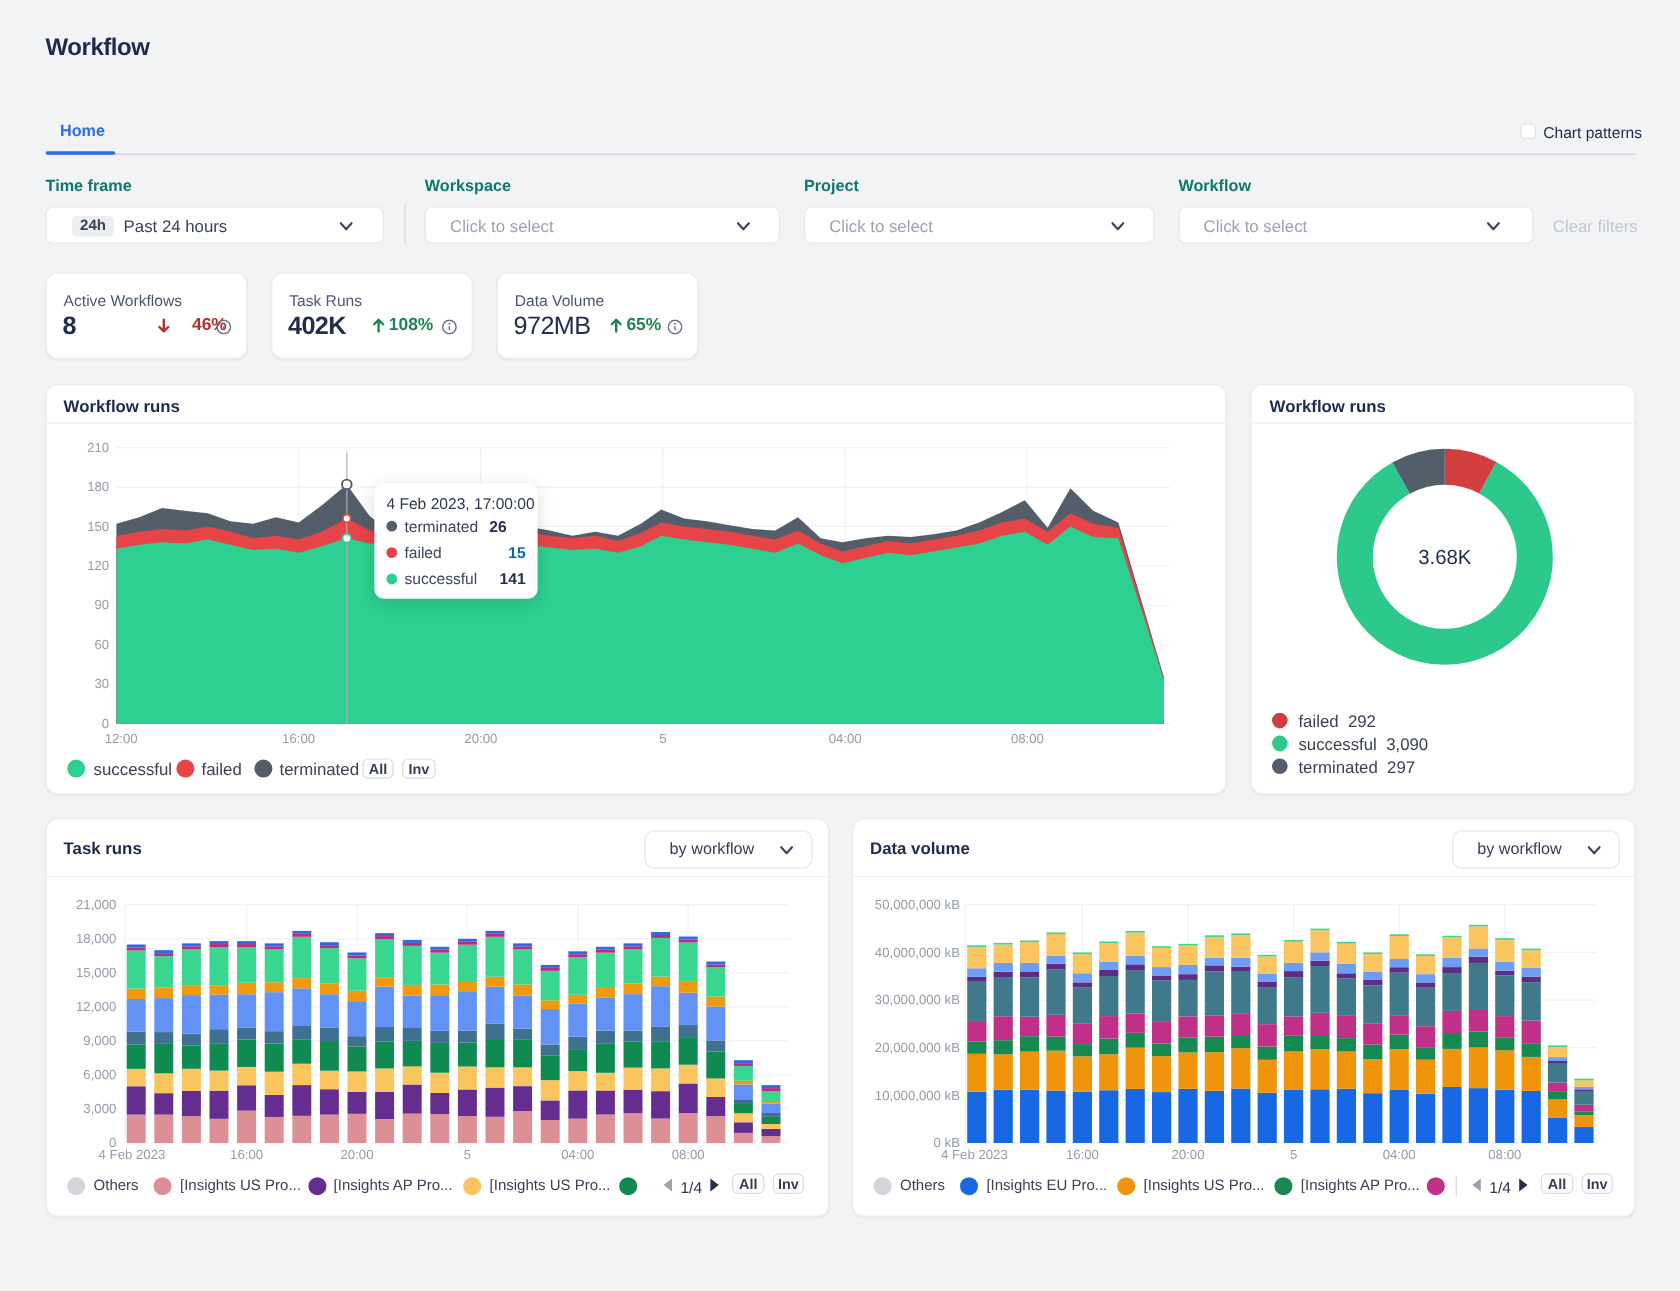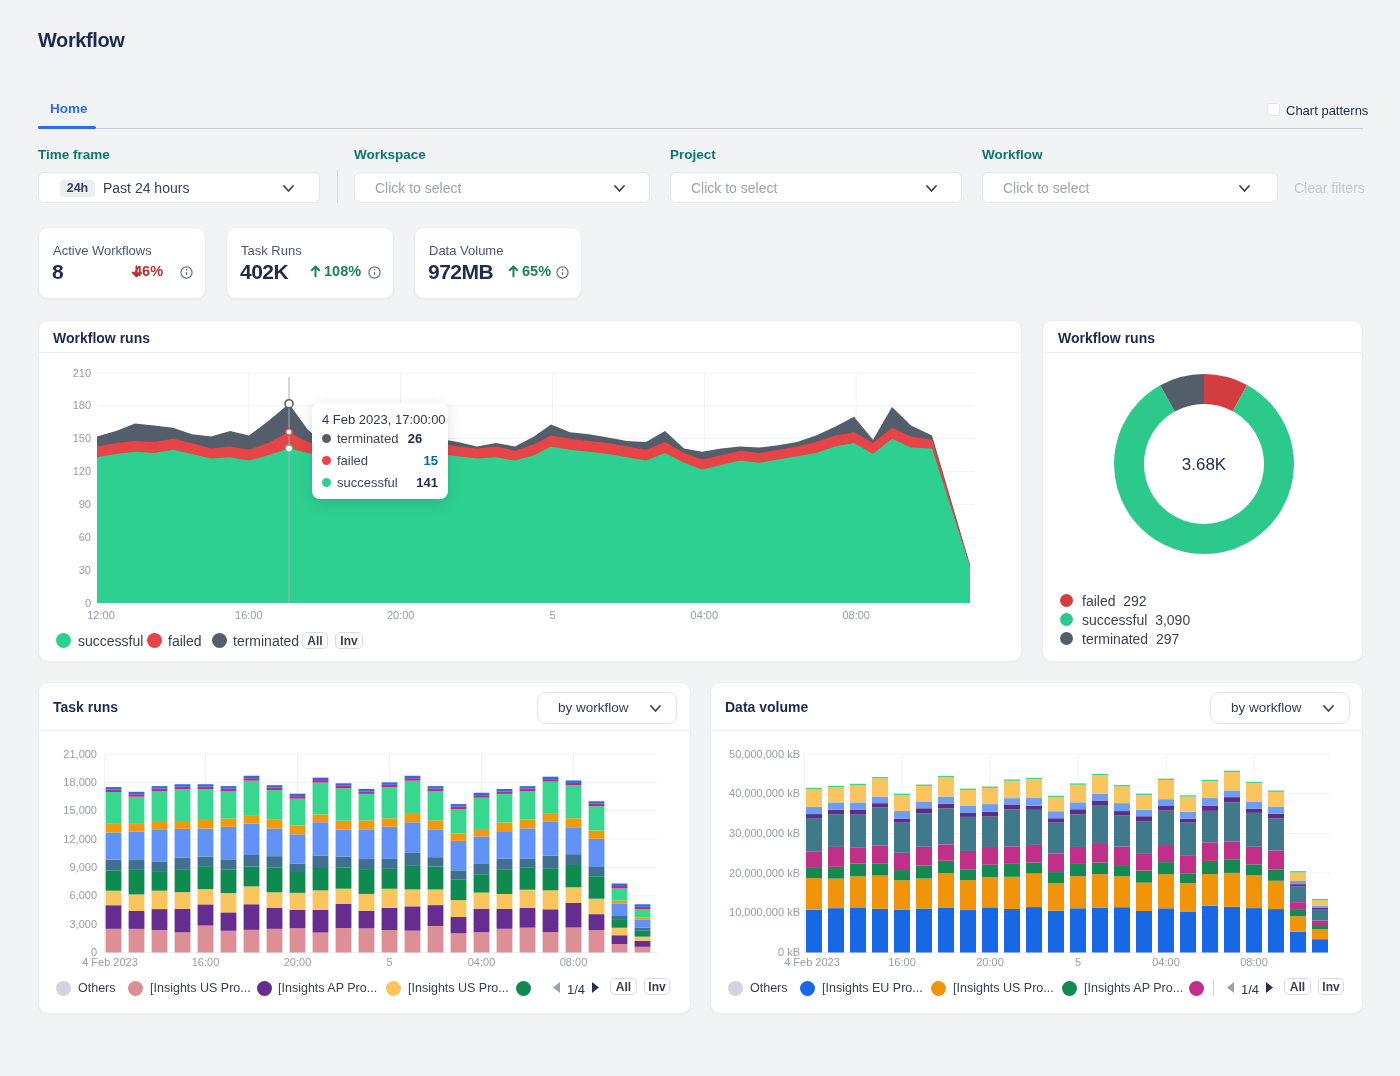--- a/index.html
+++ b/index.html
@@ -53,21 +53,21 @@
   </svg>
 
 <div class="abs" style="left:1294px;top:180px;font-size:14px;color:#c4c8d1">Clear filters</div>
 
 <div class="card" style="left:38px;top:227px;width:168px;height:72px"></div>
 <div class="abs" style="left:53px;top:243px;font-size:13px;color:#4c5770">Active Workflows</div>
 <div class="abs" style="left:52px;top:260px;font-size:21px;font-weight:bold;letter-spacing:-0.5px;color:#212c4f">8</div>
 <svg style="position:absolute;left:131px;top:265px" width="11" height="13" viewBox="0 0 11 13">
     <path d="M5.5 1.5 V11 M1.8 7.5 L5.5 11.2 L9.2 7.5" fill="none" stroke="#b23131" stroke-width="2" stroke-linecap="round" stroke-linejoin="round"></path>
   </svg>
-<div class="abs" style="left:134px;top:263px;font-size:14.5px;font-weight:bold;color:#b23131">46%</div>
+<div class="abs" style="left:160px;top:263px;font-size:14.5px;font-weight:bold;color:#b23131">46%</div>
 <svg style="position:absolute;left:180px;top:266px" width="13" height="13" viewBox="0 0 13 13">
     <circle cx="6.5" cy="6.5" r="5.6" fill="none" stroke="#6a7383" stroke-width="1.2"></circle>
     <line x1="6.5" y1="5.8" x2="6.5" y2="9.3" stroke="#6a7383" stroke-width="1.2"></line>
     <circle cx="6.5" cy="3.7" r="0.8" fill="#6a7383"></circle>
   </svg>
 
 <div class="card" style="left:226px;top:227px;width:168px;height:72px"></div>
 <div class="abs" style="left:241px;top:243px;font-size:13px;color:#4c5770">Task Runs</div>
 <div class="abs" style="left:240px;top:260px;font-size:21px;font-weight:bold;letter-spacing:-0.5px;color:#212c4f">402K</div>
 <svg style="position:absolute;left:310px;top:265px" width="11" height="13" viewBox="0 0 11 13">
@@ -75,21 +75,21 @@
   </svg>
 <div class="abs" style="left:324px;top:263px;font-size:14.5px;font-weight:bold;color:#1d8254">108%</div>
 <svg style="position:absolute;left:368px;top:266px" width="13" height="13" viewBox="0 0 13 13">
     <circle cx="6.5" cy="6.5" r="5.6" fill="none" stroke="#6a7383" stroke-width="1.2"></circle>
     <line x1="6.5" y1="5.8" x2="6.5" y2="9.3" stroke="#6a7383" stroke-width="1.2"></line>
     <circle cx="6.5" cy="3.7" r="0.8" fill="#6a7383"></circle>
   </svg>
 
 <div class="card" style="left:414px;top:227px;width:168px;height:72px"></div>
 <div class="abs" style="left:429px;top:243px;font-size:13px;color:#4c5770">Data Volume</div>
-<div class="abs" style="left:428px;top:260px;font-size:21px;font-weight:bold;letter-spacing:-0.5px;color:#212c4f">972MB</div>
+<div class="abs" style="left:428px;top:260px;font-size:21px;font-weight:normal;letter-spacing:-0.5px;color:#212c4f">972MB</div>
 <svg style="position:absolute;left:508px;top:265px" width="11" height="13" viewBox="0 0 11 13">
     <path d="M5.5 11.2 V1.7 M1.8 5.2 L5.5 1.5 L9.2 5.2" fill="none" stroke="#1d8254" stroke-width="2" stroke-linecap="round" stroke-linejoin="round"></path>
   </svg>
 <div class="abs" style="left:522px;top:263px;font-size:14.5px;font-weight:bold;color:#1d8254">65%</div>
 <svg style="position:absolute;left:556px;top:266px" width="13" height="13" viewBox="0 0 13 13">
     <circle cx="6.5" cy="6.5" r="5.6" fill="none" stroke="#6a7383" stroke-width="1.2"></circle>
     <line x1="6.5" y1="5.8" x2="6.5" y2="9.3" stroke="#6a7383" stroke-width="1.2"></line>
     <circle cx="6.5" cy="3.7" r="0.8" fill="#6a7383"></circle>
   </svg>
 

